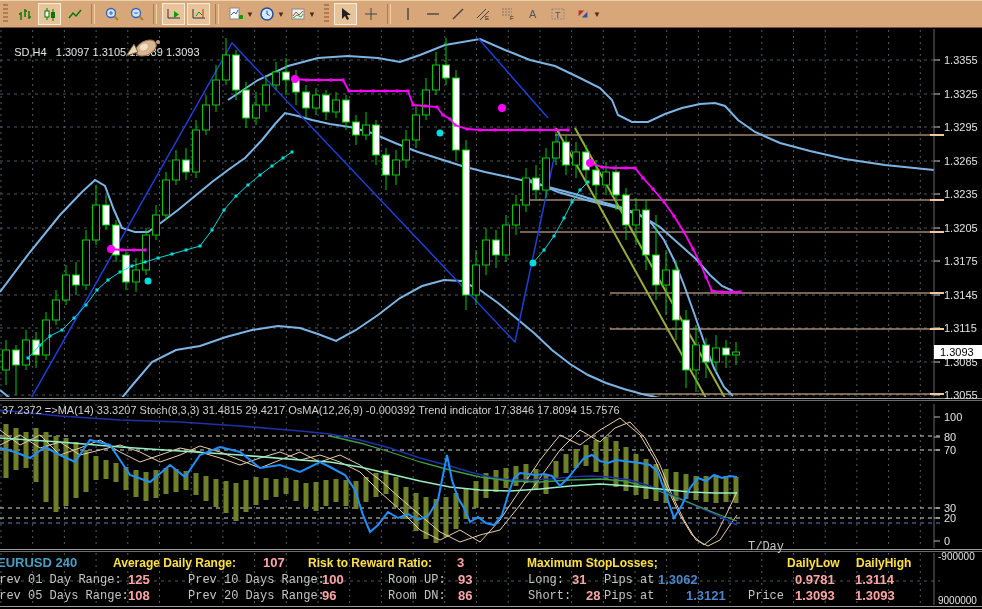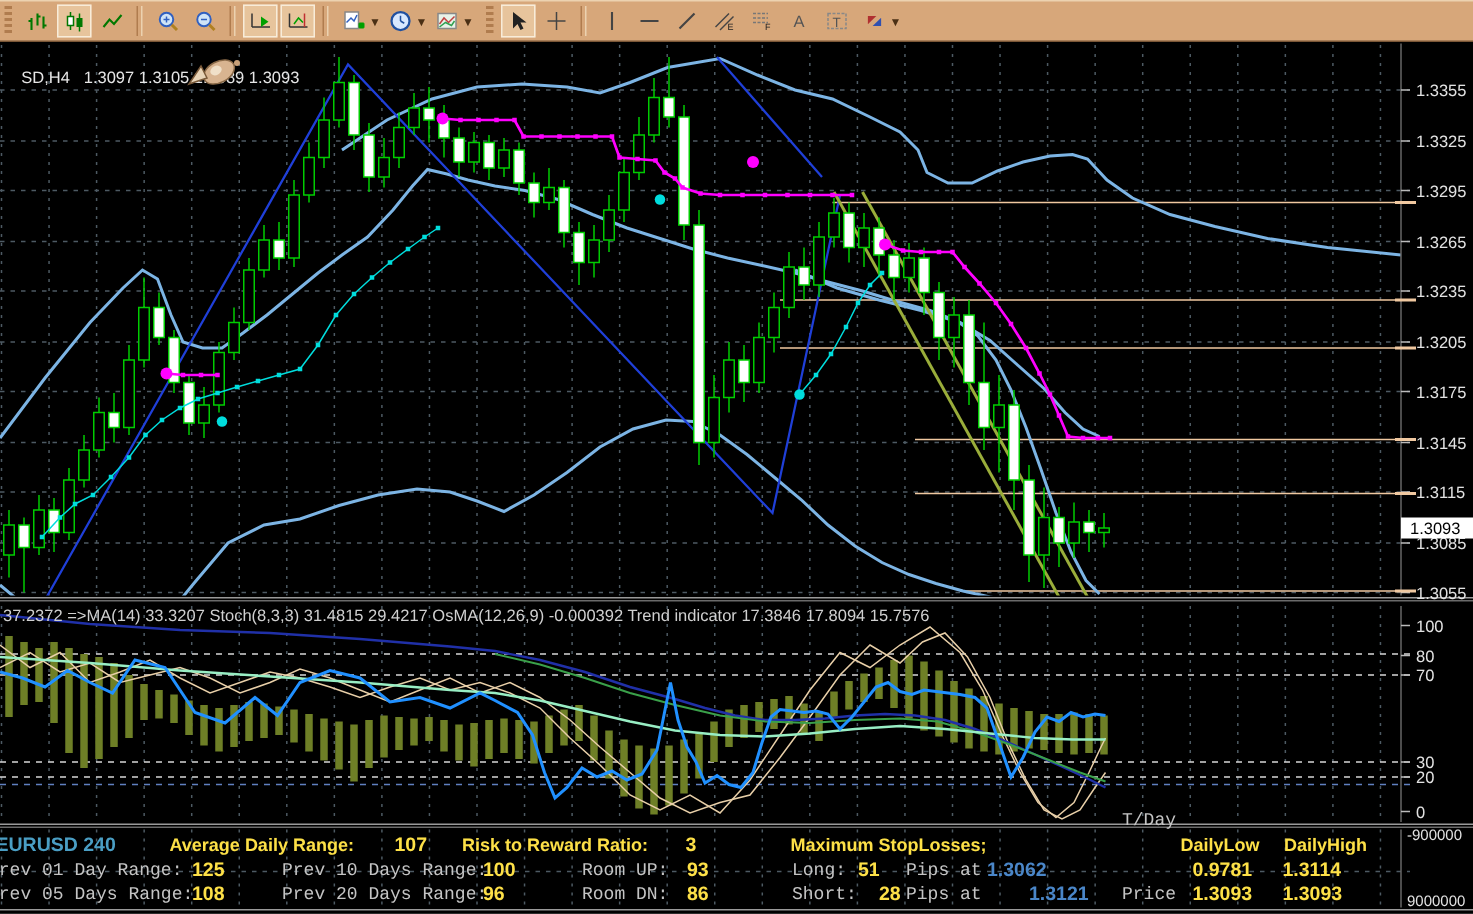--- a/index.html
+++ b/index.html
@@ -19,21 +19,21 @@
   .dd{font-size:8px;color:#4a2f14;margin-left:-2px;width:8px;text-align:center;}
   .tbtn svg{display:block;}
   
   #chart-svg{position:absolute;left:0;top:0;}
   .ohlc-title{position:absolute;left:2px;top:34px;color:#e6e6e6;font-size:11px;white-space:pre;}
   
   .ip{position:absolute;white-space:pre;}
   .teal{color:#fde047;font-weight:bold;font-size:12px;font-family:"Liberation Sans",sans-serif;}
   .teal-big{color:#4a9ec4;font-weight:bold;font-size:13px;font-family:"Liberation Sans",sans-serif;}
   .sil{color:#c4c4c4;font-size:12px;font-family:"Liberation Mono",monospace;}
-  .oval{color:#fde047;font-weight:bold;font-size:13px;font-family:"Liberation Sans",sans-serif;}
+  .oval{color:#fca5a5;font-weight:bold;font-size:13px;font-family:"Liberation Sans",sans-serif;}
   .bval{color:#4a86c8;font-weight:bold;font-size:13px;font-family:"Liberation Sans",sans-serif;}
   .cursor-g{position:absolute;left:118px;top:34px;width:50px;height:28px;pointer-events:none;}
 </style>
 </head>
 <body>
 
 <div id="screen">
 
   <div id="toolbar">
     <div class="grip"></div>
@@ -752,21 +752,21 @@
     <span class="ip teal" style="left:787px;top:556px;">DailyLow</span>
     <span class="ip teal" style="left:856px;top:556px;">DailyHigh</span>
 
     <span class="ip sil" style="left:-8px;top:573px;">Prev 01 Day Range:</span>
     <span class="ip oval" style="left:128px;top:572px;">125</span>
     <span class="ip sil" style="left:188px;top:573px;">Prev 10 Days Range:</span>
     <span class="ip oval" style="left:322px;top:572px;">100</span>
     <span class="ip sil" style="left:388px;top:573px;">Room UP:</span>
     <span class="ip oval" style="left:458px;top:572px;">93</span>
     <span class="ip sil" style="left:528px;top:573px;">Long:</span>
-    <span class="ip oval" style="left:572px;top:572px;">51</span>
+    <span class="ip oval" style="left:572px;top:572px;">31</span>
     <span class="ip sil" style="left:604px;top:573px;">Pips at</span>
     <span class="ip bval" style="left:658px;top:572px;">1.3062</span>
     <span class="ip sil" style="left:748px;top:540px;">T/Day</span>
     <span class="ip oval" style="left:795px;top:572px;">0.9781</span>
     <span class="ip oval" style="left:855px;top:572px;">1.3114</span>
 
     <span class="ip sil" style="left:-8px;top:589px;">Prev 05 Days Range:</span>
     <span class="ip oval" style="left:128px;top:588px;">108</span>
     <span class="ip sil" style="left:188px;top:589px;">Prev 20 Days Range:</span>
     <span class="ip oval" style="left:322px;top:588px;">96</span>

